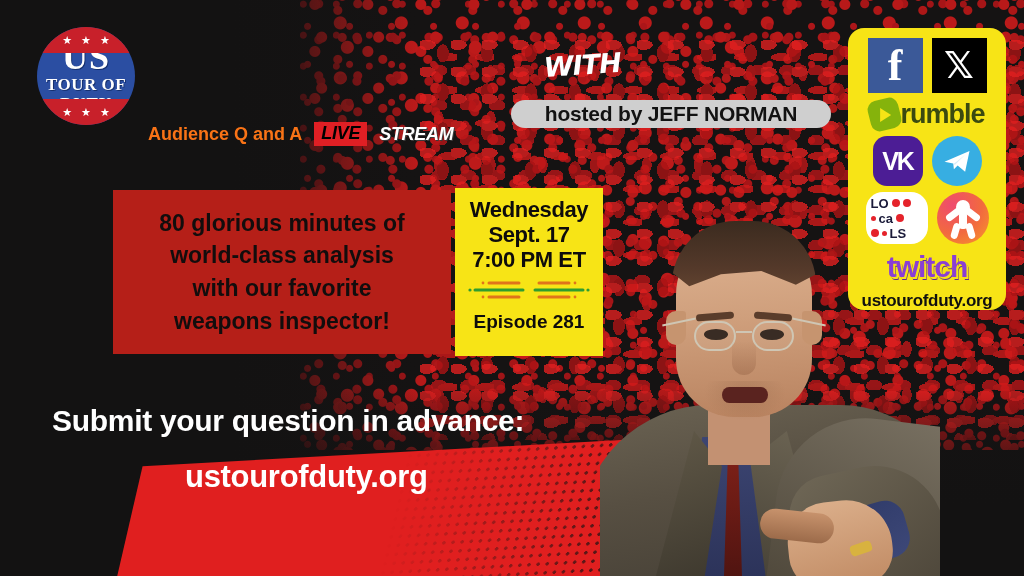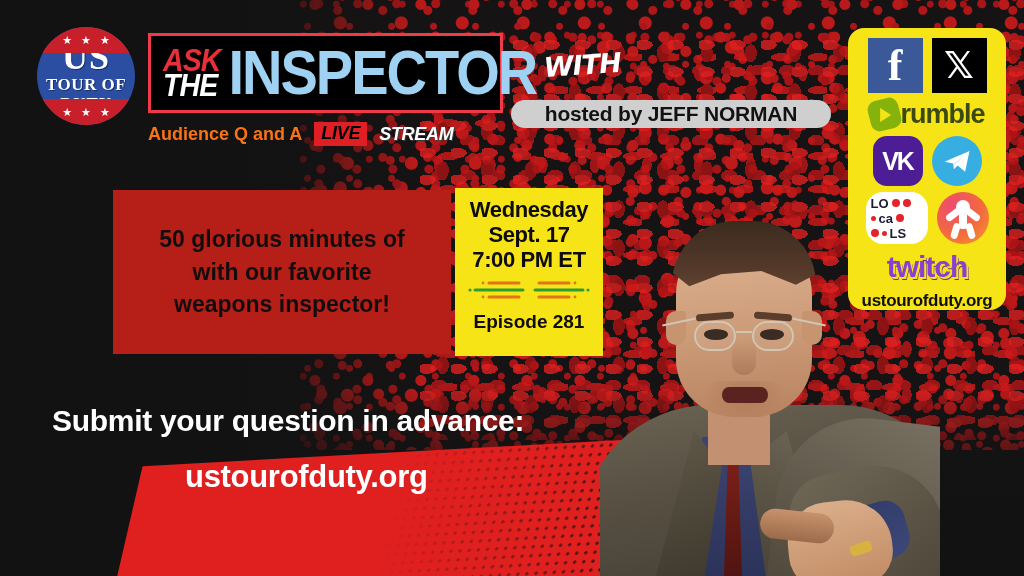--- a/index.html
+++ b/index.html
@@ -341,43 +341,35 @@
     <div class="us">US</div>
     <div class="tod">TOUR OF</div>
     <div class="tod duty">DUTY</div>
     <div class="arc bot">
       <span class="star">★</span>
       <span class="star">★</span>
       <span class="star">★</span>
     </div>
   </div>
 
-  <div class="title-box">
-    <div class="title-stack">
-      <div class="ask-the">
-        <span class="ask">ASK</span>
-        <span class="the">THE</span>
-      </div>
-      <span class="inspector">INSPECTOR</span>
-    </div>
-  </div>
 
   <div class="subline">
     <span class="audience">Audience Q and A</span>
     <span class="live">LIVE</span>
     <span class="stream">STREAM</span>
   </div>
 
   <div class="with">WITH</div>
   <div class="host-pill">
     <span>hosted by JEFF NORMAN</span>
   </div>
 
   <div class="desc-box">
-    <div>50 glorious minutes of</div>
+    <div>80 glorious minutes of</div>
+    <div>world-class analysis</div>
     <div>with our favorite</div>
     <div>weapons inspector!</div>
   </div>
 
   <div class="date-box">
     <div class="dl">Wednesday</div>
     <div class="dl">Sept. 17</div>
     <div class="dl">7:00 PM ET</div>
     <svg class="divider" viewBox="0 0 128 26">
       <path d="M10 13 L58 13" stroke="#2f9d2f" stroke-width="3" stroke-linecap="round"></path>

